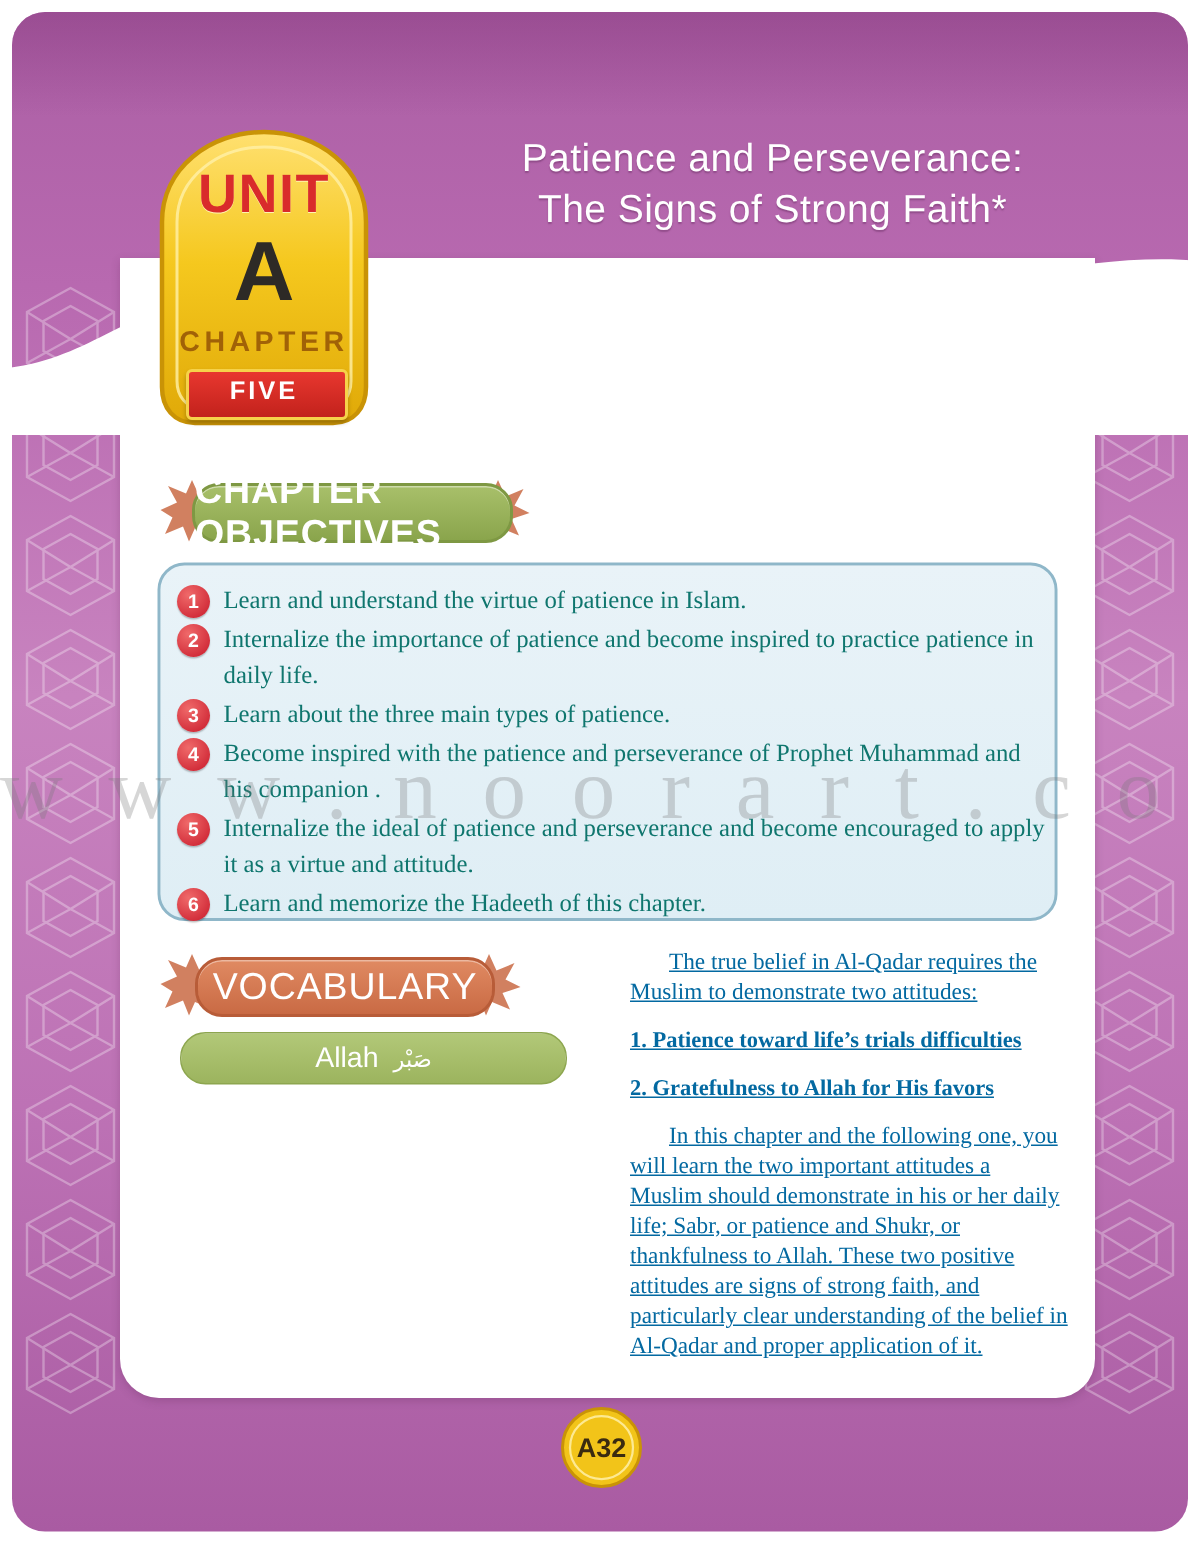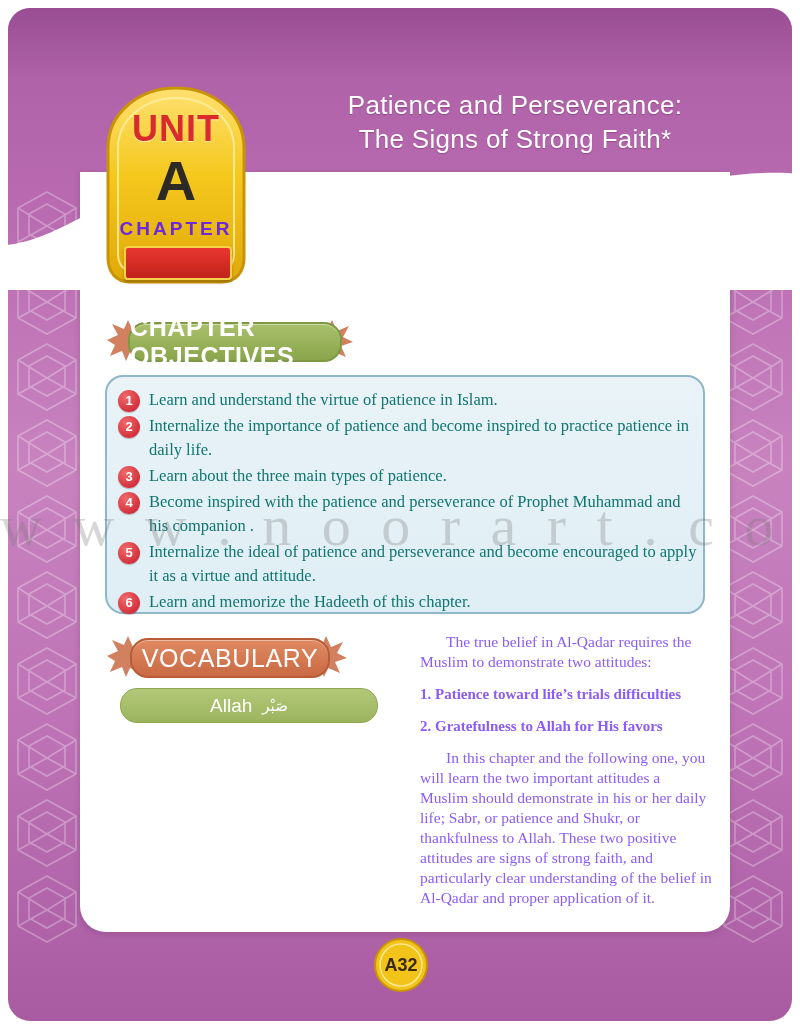--- a/index.html
+++ b/index.html
@@ -121,42 +121,41 @@
     color: #2d2a26;
   }
   .badge-chapter {
     position: absolute;
     left: 0; top: 132px; width: 168px;
     text-align: center;
     font-family: "Liberation Sans", sans-serif;
     font-weight: bold;
     font-size: 19px;
     letter-spacing: 3px;
-    color: #6d28d9;
+    color: #a16207;
   }
   .badge-number-plate {
     position: absolute;
     left: 32px; top: 160px;
     width: 104px; height: 30px;
     background: linear-gradient(180deg, #e8372f, #c2221c);
     border-radius: 4px;
     border: 2px solid #f6d24a;
     box-shadow: 0 2px 3px rgba(0,0,0,0.25);
   }
   .badge-number {
     position: absolute;
     left: 32px; top: 165px;
     width: 104px;
     text-align: center;
     font-family: "Liberation Sans", sans-serif;
     font-weight: bold;
-    font-size: 22px;
+    font-size: 17px;
     letter-spacing: 2px;
     color: #ffffff;
-    margin-top: 32px;
   }
 
   
   .section-pill-wrap {
     position: absolute;
     height: 40px;
   }
   .pill {
     position: absolute;
     left: 40px;
@@ -258,21 +257,22 @@
   .vocab-ar {
     font-size: 15px;
   }
 
   
   .right-col {
     position: absolute;
     left: 420px;
     top: 632px;
     width: 292px;
-    color: #8b5cf6;
+    color: #0369a1;
+    text-decoration: underline;
   }
   .rc-para {
     font-family: "Liberation Serif", serif;
     font-size: 15.5px;
     line-height: 20px;
     text-indent: 26px;
     margin: 0 0 12px 0;
   }
   .rc-bold {
     font-family: "Liberation Serif", serif;

